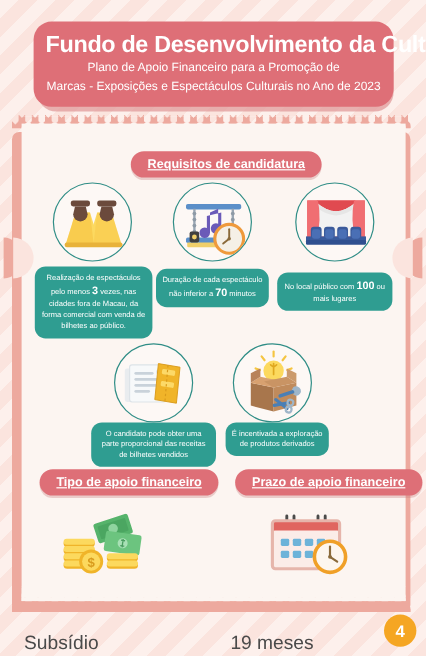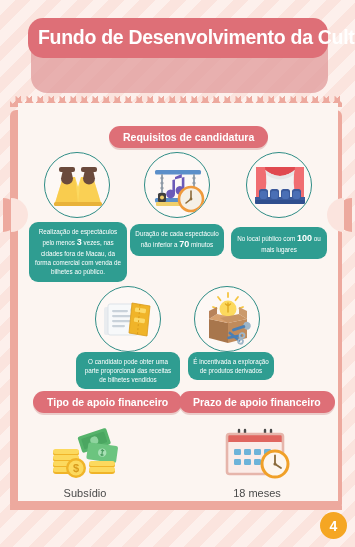--- a/index.html
+++ b/index.html
@@ -171,24 +171,25 @@
     position: absolute;
     background: #de6f77;
     color: #fff;
     border-radius: 13px;
     font-size: 10.5px;
     font-weight: bold;
     text-align: center;
     padding: 5px 14px;
     white-space: nowrap;
     box-shadow: 0 2px 0 rgba(200,130,130,.35);
+    text-decoration: underline;
   }
   #pill-requisitos { left: 109px; top: 126px; }
   #pill-tipo       { left: 33px;  top: 391px; text-align: right; }
-  #pill-prazo      { left: 179px; top: 391px; }
+  #pill-prazo      { left: 196px; top: 391px; }
 
   
   .icon-circle {
     position: absolute;
     border-radius: 50%;
     border: 1.6px solid #2f8d86;
     background: #fdf8f5;
     overflow: hidden;
   }
   .row1-circle { width: 66px; height: 66px; top: 152px; }
@@ -214,24 +215,25 @@
   .caption b { font-size: 9px; }
   #caption-1 { left: 29px;  top: 222px; width: 98px; }
   #caption-2 { left: 130px; top: 224px; width: 94px; }
   #caption-3 { left: 231px; top: 227px; width: 96px; }
   #caption-4 { left: 76px;  top: 352px; width: 104px; }
   #caption-5 { left: 188px; top: 352px; width: 86px; }
 
   
   .result-label {
     position: absolute;
-    font-size: 11px;
+    font-size: 16px;
     color: #4a4a4a;
-    text-align: center;
+    text-align: left;
     width: 130px;
+    margin-top: 41px;
   }
   #label-subsidio { left: 20px;  top: 487px; }
   #label-prazo    { left: 192px; top: 487px; }
 
   .result-icon {
     position: absolute;
     top: 428px;
     width: 84px;
     height: 52px;
   }
@@ -268,20 +270,22 @@
 <div id="ticket-bottom-zigzag"></div>
 <div id="notch-accent-left" class="notch-accent"></div>
 <div id="notch-accent-right" class="notch-accent"></div>
 <div id="notch-left" class="ticket-notch"></div>
 <div id="notch-right" class="ticket-notch"></div>
 
 <div id="title-banner-wrap">
   <div id="title-banner-shadow"></div>
   <div id="title-banner">
     <div id="title-main">Fundo de Desenvolvimento da Cultura</div>
+    <div class="title-sub">Plano de Apoio Financeiro para a Promoção de</div>
+    <div class="title-sub">Marcas - Exposições e Espectáculos Culturais no Ano de 2023</div>
   </div>
 </div>
 
 <div id="pill-requisitos" class="section-pill">Requisitos de candidatura</div>
 
 <div id="circle-1" class="icon-circle row1-circle">
   <svg viewBox="0 0 66 66" width="66" height="66">
     <path d="M20 22 L46 22 L49 52 L17 52 Z" fill="#fcd65b" opacity="0"></path>
     <polygon points="18,24 30,24 38,50 10,50" fill="#fcd960"></polygon>
     <polygon points="48,24 36,24 28,50 56,50" fill="#fcd960"></polygon>
@@ -482,15 +486,15 @@
     <circle cx="60" cy="36" r="13" fill="#fdf6ee" stroke="#f0a028" stroke-width="3"></circle>
     <g stroke="#8a6a3a" stroke-width="1.8" stroke-linecap="round">
       <path d="M60 36 L60 27.5"></path>
       <path d="M60 36 L66 40"></path>
     </g>
     <circle cx="60" cy="36" r="1.6" fill="#8a6a3a"></circle>
   </svg>
 </div>
 
 <div id="label-subsidio" class="result-label">Subsídio</div>
-<div id="label-prazo" class="result-label">18 meses</div>
+<div id="label-prazo" class="result-label">19 meses</div>
 
 <div id="page-badge">4</div>
 
 </body></html>

